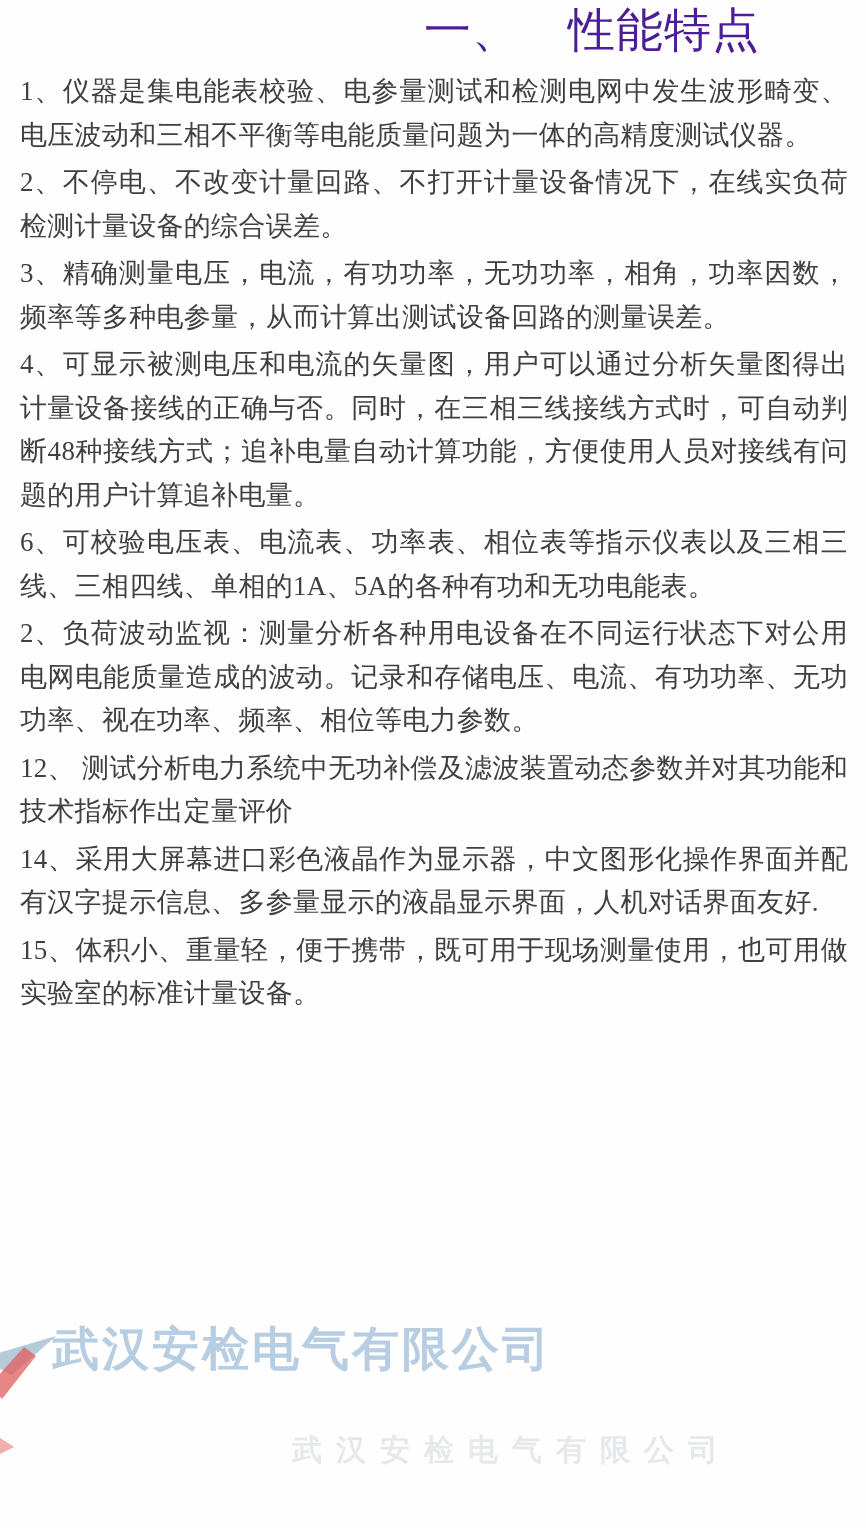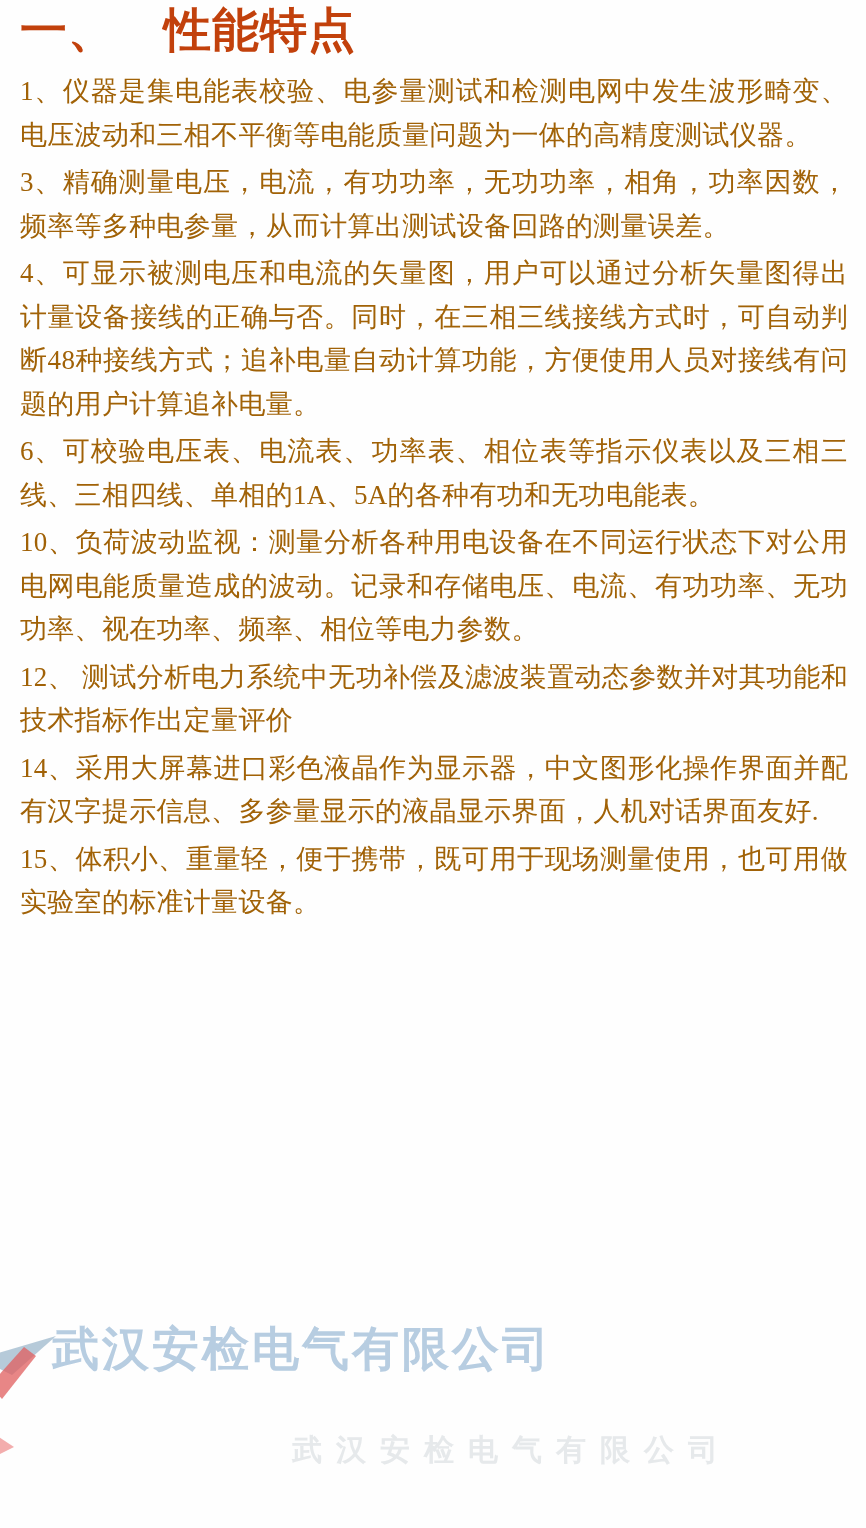--- a/index.html
+++ b/index.html
@@ -43,32 +43,32 @@
   
   .content {
     position: absolute; inset: 0;
     z-index: 1;
     padding: 2px 18px 0 20px;
     box-sizing: border-box;
   }
   .doc-title {
     margin: 0 0 12px 0;
     padding-right: 88px;
-    text-align: left;
+    text-align: right;
     font-size: 47px;
     line-height: 56px;
-    font-weight: bold;
-    color: #c2410c;
+    font-weight: normal;
+    color: #4c1d95;
     letter-spacing: 1px;
   }
   .feature {
     margin: 0 0 4px 0;
     font-size: 27px;
     line-height: 43.5px;
-    color: #a16207;
+    color: #404040;
     text-align: justify;
     letter-spacing: 0.3px;
   }
   .feature:last-child { margin-bottom: 17px; }
 </style>
 </head>
 <body>
 
 <div class="watermark-layer">
   <svg class="wm-logo" viewBox="0 0 72 130" xmlns="http://www.w3.org/2000/svg">
@@ -77,20 +77,21 @@
     <polygon points="2,98 26,114 2,126" fill="#ee8a8a" opacity="0.7"></polygon>
   </svg>
   <div class="wm-text">武汉安检电气有限公司</div>
   <div class="wm-text-faint">武汉安检电气有限公司</div>
 </div>
 
 <div class="content">
   <h1 class="doc-title">一、　性能特点</h1>
 
   <p class="feature">1、仪器是集电能表校验、电参量测试和检测电网中发生波形畸变、电压波动和三相不平衡等电能质量问题为一体的高精度测试仪器。</p>
+  <p class="feature">2、不停电、不改变计量回路、不打开计量设备情况下，在线实负荷检测计量设备的综合误差。</p>
   <p class="feature">3、精确测量电压，电流，有功功率，无功功率，相角，功率因数，频率等多种电参量，从而计算出测试设备回路的测量误差。</p>
   <p class="feature">4、可显示被测电压和电流的矢量图，用户可以通过分析矢量图得出计量设备接线的正确与否。同时，在三相三线接线方式时，可自动判断48种接线方式；追补电量自动计算功能，方便使用人员对接线有问题的用户计算追补电量。</p>
   <p class="feature">6、可校验电压表、电流表、功率表、相位表等指示仪表以及三相三线、三相四线、单相的1A、5A的各种有功和无功电能表。</p>
-  <p class="feature">10、负荷波动监视：测量分析各种用电设备在不同运行状态下对公用电网电能质量造成的波动。记录和存储电压、电流、有功功率、无功功率、视在功率、频率、相位等电力参数。</p>
+  <p class="feature">2、负荷波动监视：测量分析各种用电设备在不同运行状态下对公用电网电能质量造成的波动。记录和存储电压、电流、有功功率、无功功率、视在功率、频率、相位等电力参数。</p>
   <p class="feature">12、 测试分析电力系统中无功补偿及滤波装置动态参数并对其功能和技术指标作出定量评价</p>
   <p class="feature">14、采用大屏幕进口彩色液晶作为显示器，中文图形化操作界面并配有汉字提示信息、多参量显示的液晶显示界面，人机对话界面友好.</p>
   <p class="feature">15、体积小、重量轻，便于携带，既可用于现场测量使用，也可用做实验室的标准计量设备。</p>
 </div>
 
 </body></html>

